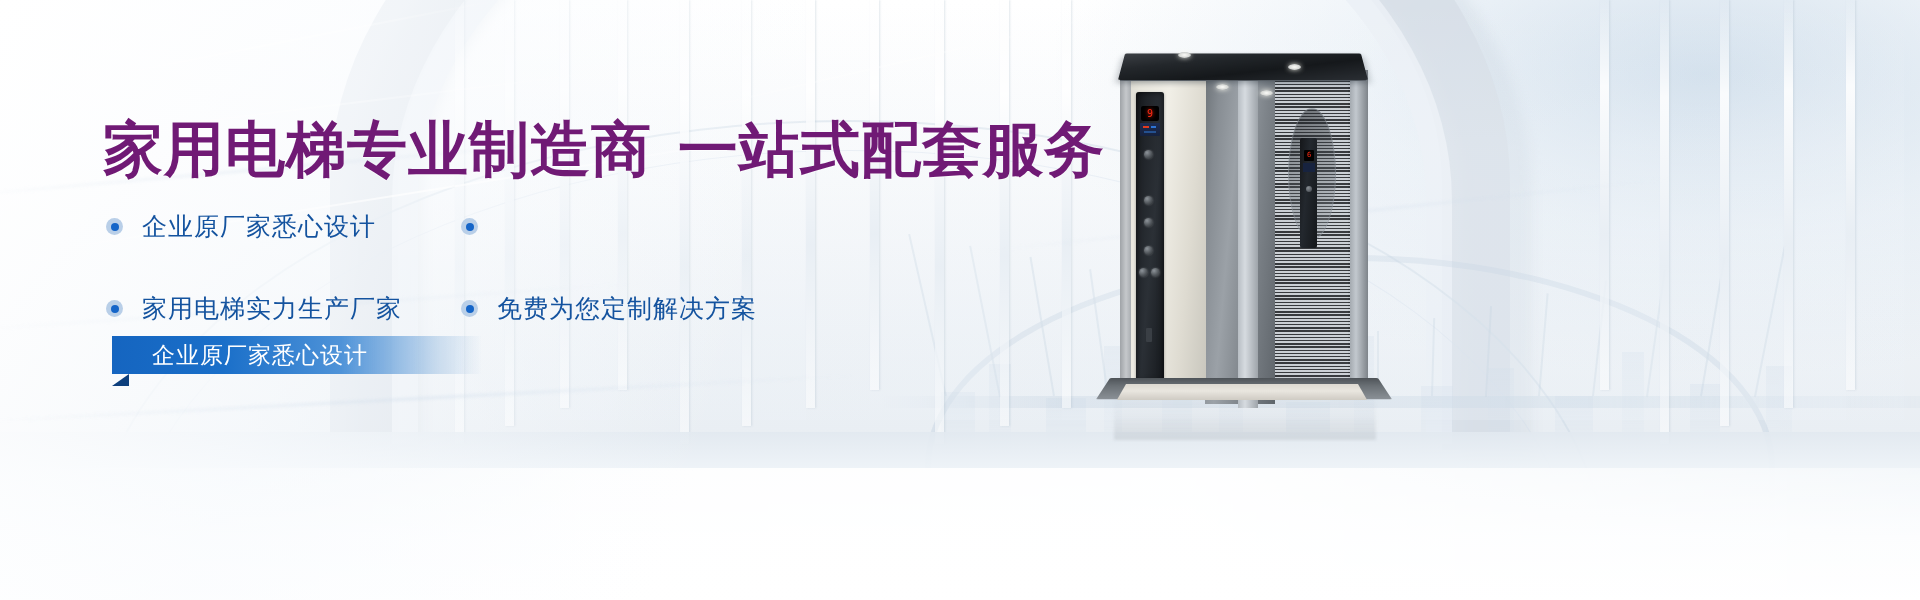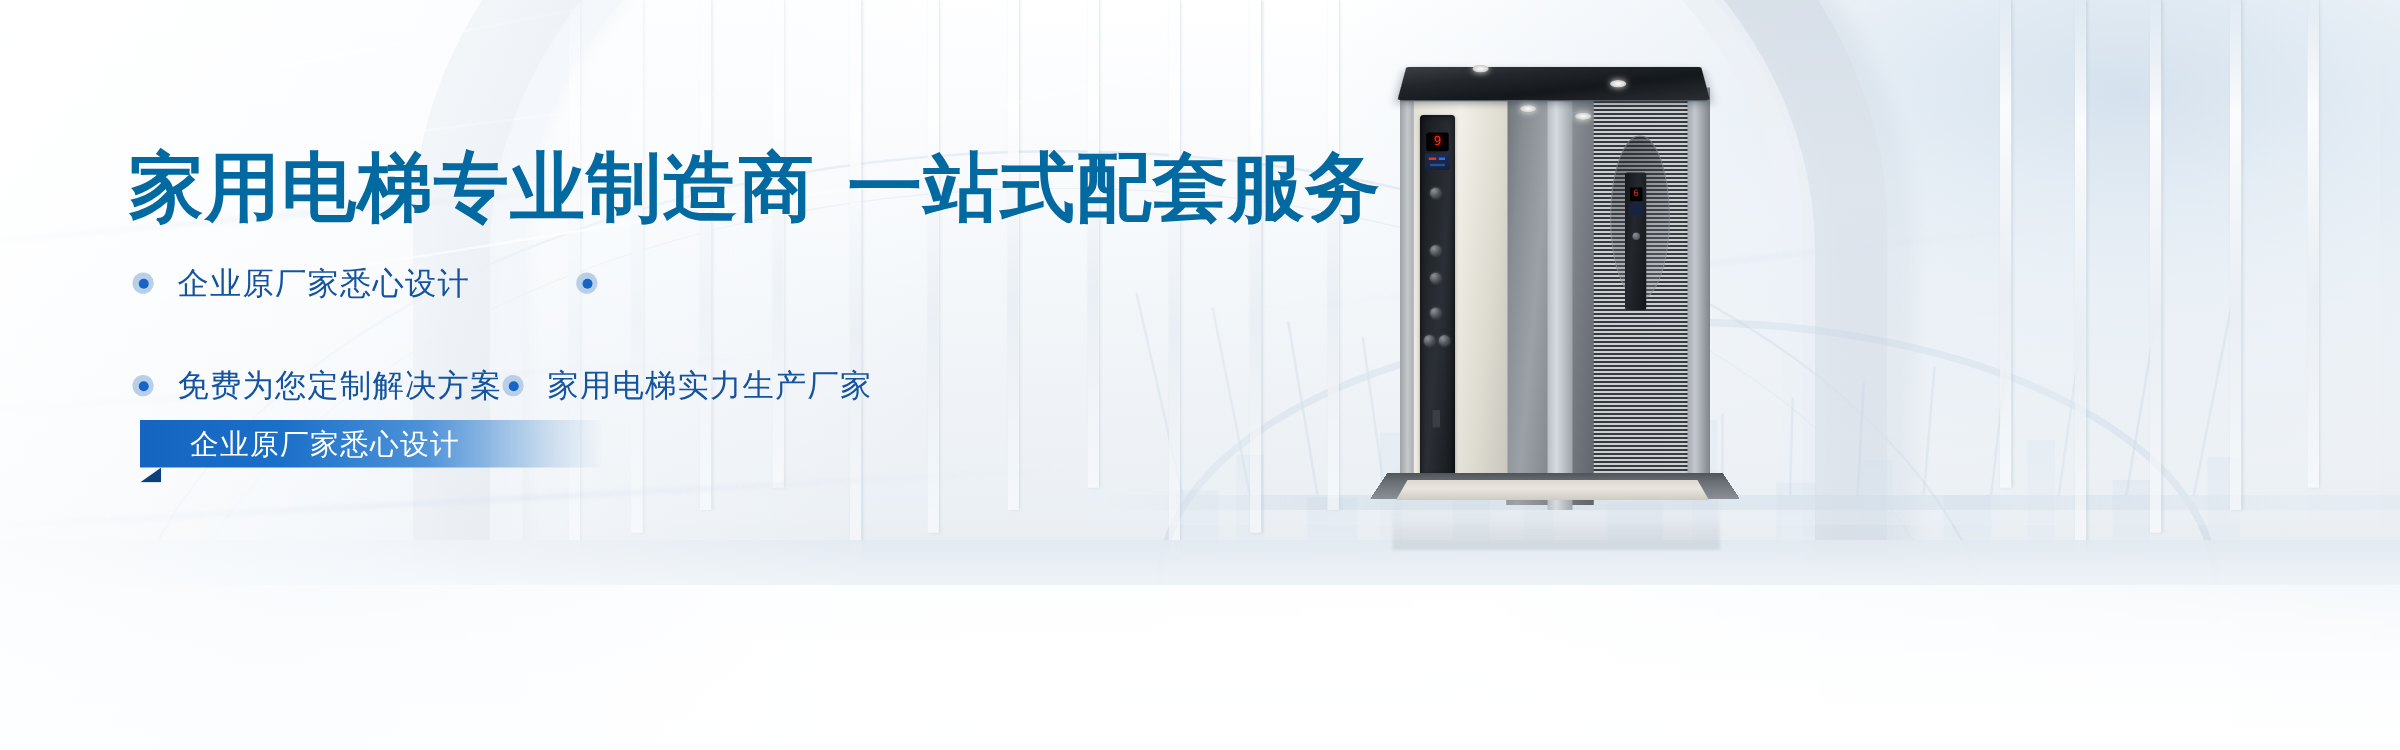--- a/index.html
+++ b/index.html
@@ -137,21 +137,21 @@
   }
 
   
   .content { position:absolute; left:0; top:0; width:100%; height:100%; }
 
   .headline {
     position:absolute; left:103px; top:110px;
     font-size:60px;
     font-weight:bold;
     letter-spacing:1px;
-    color:#0369a1;
+    color:#701a75;
     white-space:nowrap;
     text-shadow:0 1px 0 rgba(255,255,255,.6);
   }
   .headline .gap { display:inline-block; width:26px; }
 
   .features {
     position:absolute; left:106px; top:210px;
     width:760px;
   }
   .feat-row { display:flex; }
@@ -504,28 +504,28 @@
       <div class="feat-row">
         <div class="feat col1">
           <span class="bullet"></span>
           <span>企业原厂家悉心设计</span>
         </div>
         <div class="feat">
           <span class="bullet"></span>
         </div>
       </div>
       <div class="feat-row">
+        <div class="feat col1">
+          <span class="bullet"></span>
+          <span>家用电梯实力生产厂家</span>
+        </div>
         <div class="feat">
           <span class="bullet"></span>
           <span>免费为您定制解决方案</span>
         </div>
-        <div class="feat col1">
-          <span class="bullet"></span>
-          <span>家用电梯实力生产厂家</span>
-        </div>
       </div>
     </div>
 
     <div class="tag">
       <span class="tag-label">企业原厂家悉心设计</span>
     </div>
     <div class="tag-fold" style="position:absolute;left:112px;top:374px;"></div>
 
   </div>
 </div>

